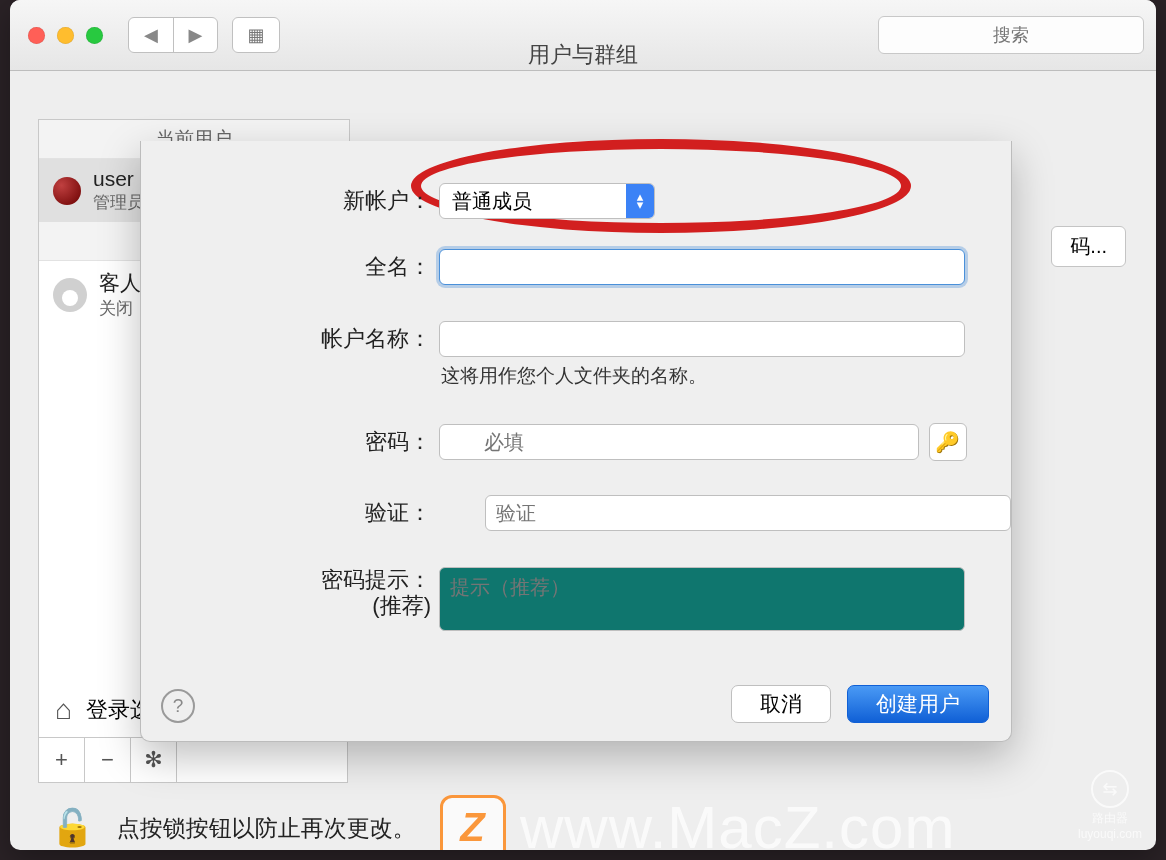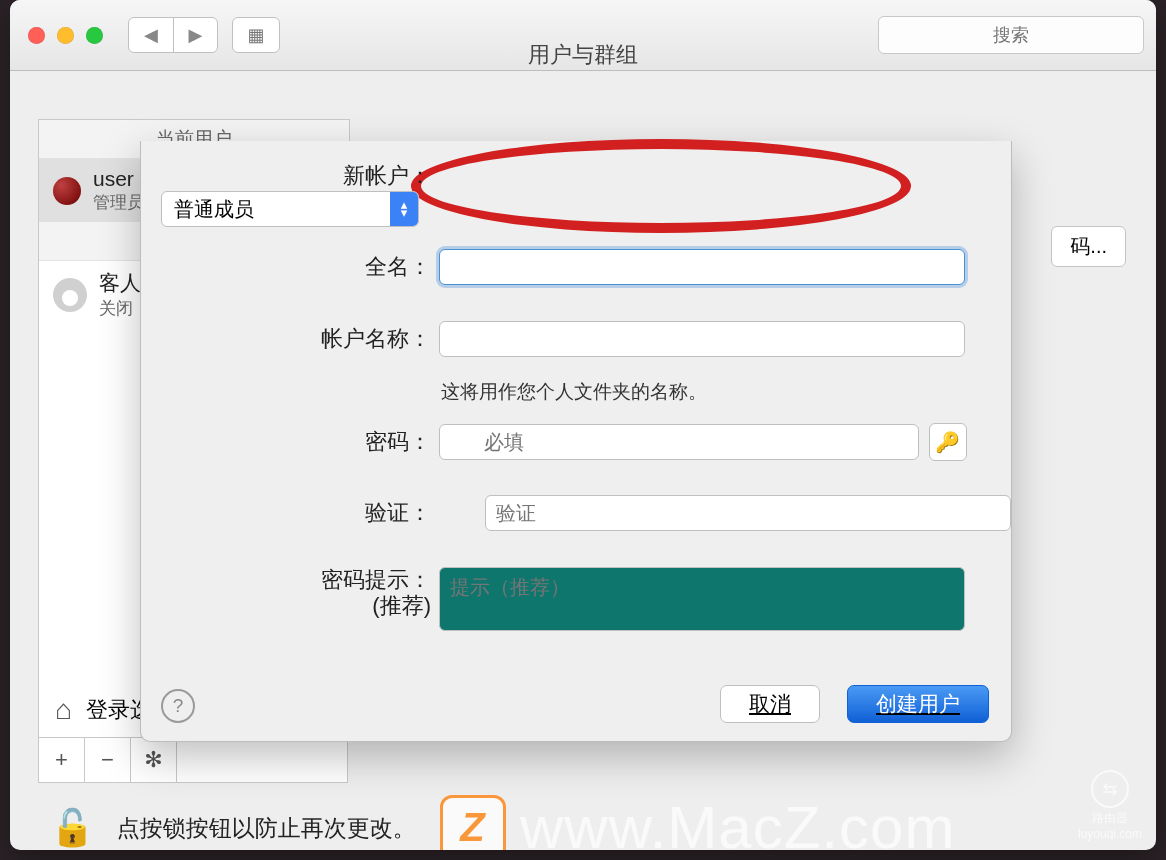--- a/index.html
+++ b/index.html
@@ -243,21 +243,21 @@
     text-align:right;
     font-size:22px;
     color:#222;
     padding-right: 8px;
   }
   .form-select-wrap {
     position:relative;
     display:inline-block;
   }
   select.mac {
-    width: 258px;
+    width: 216px;
     height: 36px;
     font-size: 20px;
     padding-left: 12px;
     border:1px solid #bfbfbf;
     border-radius:6px;
     background:#fff;
     appearance:none;
   }
   .select-arrows {
     position:absolute;
@@ -316,22 +316,21 @@
     border-radius:50%;
     color:#888;
     font-size:19px;
     display:flex;align-items:center;justify-content:center;
   }
   .sheet-buttons {
     position:absolute;
     right:22px;
     bottom:18px;
     display:flex;
-    gap:27px;
-    text-decoration:underline;
+    gap:16px;
   }
   .btn {
     height:38px;
     padding:0 28px;
     font-size:21px;
     border-radius:7px;
     border:1px solid #bfbfbf;
     background:#fff;
   }
   .btn.primary {
@@ -461,40 +460,40 @@
 
     <div class="lock-row">
       <span class="lock-icn">🔓</span>
       <span>点按锁按钮以防止再次更改。</span>
     </div>
 
     <div class="sheet">
 
       <div class="annot"></div>
 
-      <div class="form-row" style="top:20px;left:0;flex-direction:column;">
+      <div class="form-row" style="top:42px;left:0;">
         <div class="form-label">新帐户：</div>
         <div class="form-select-wrap">
           <select class="mac">
             <option>普通成员</option>
           </select>
           <div class="select-arrows">▴<br>▾</div>
         </div>
       </div>
 
       <div class="form-row" style="top:108px;left:0;">
         <div class="form-label">全名：</div>
         <input class="mac focus" style="width: 526px;" value="">
       </div>
 
       <div class="form-row" style="top:180px;left:0;">
         <div class="form-label">帐户名称：</div>
         <input class="mac" style="width: 526px;" value="">
       </div>
-      <div class="form-row" style="top:238px;left:300px;">
+      <div class="form-row" style="top:222px;left:300px;">
         <div class="help-text">这将用作您个人文件夹的名称。</div>
       </div>
 
       <div class="form-row" style="top:282px;left:0;align-items:center;">
         <div class="form-label">密码：</div>
         <input class="mac" style="width: 480px; padding-left: 44px;" type="password" placeholder="必填">
         <div class="key-btn">
           <span>🔑</span>
         </div>
       </div>

